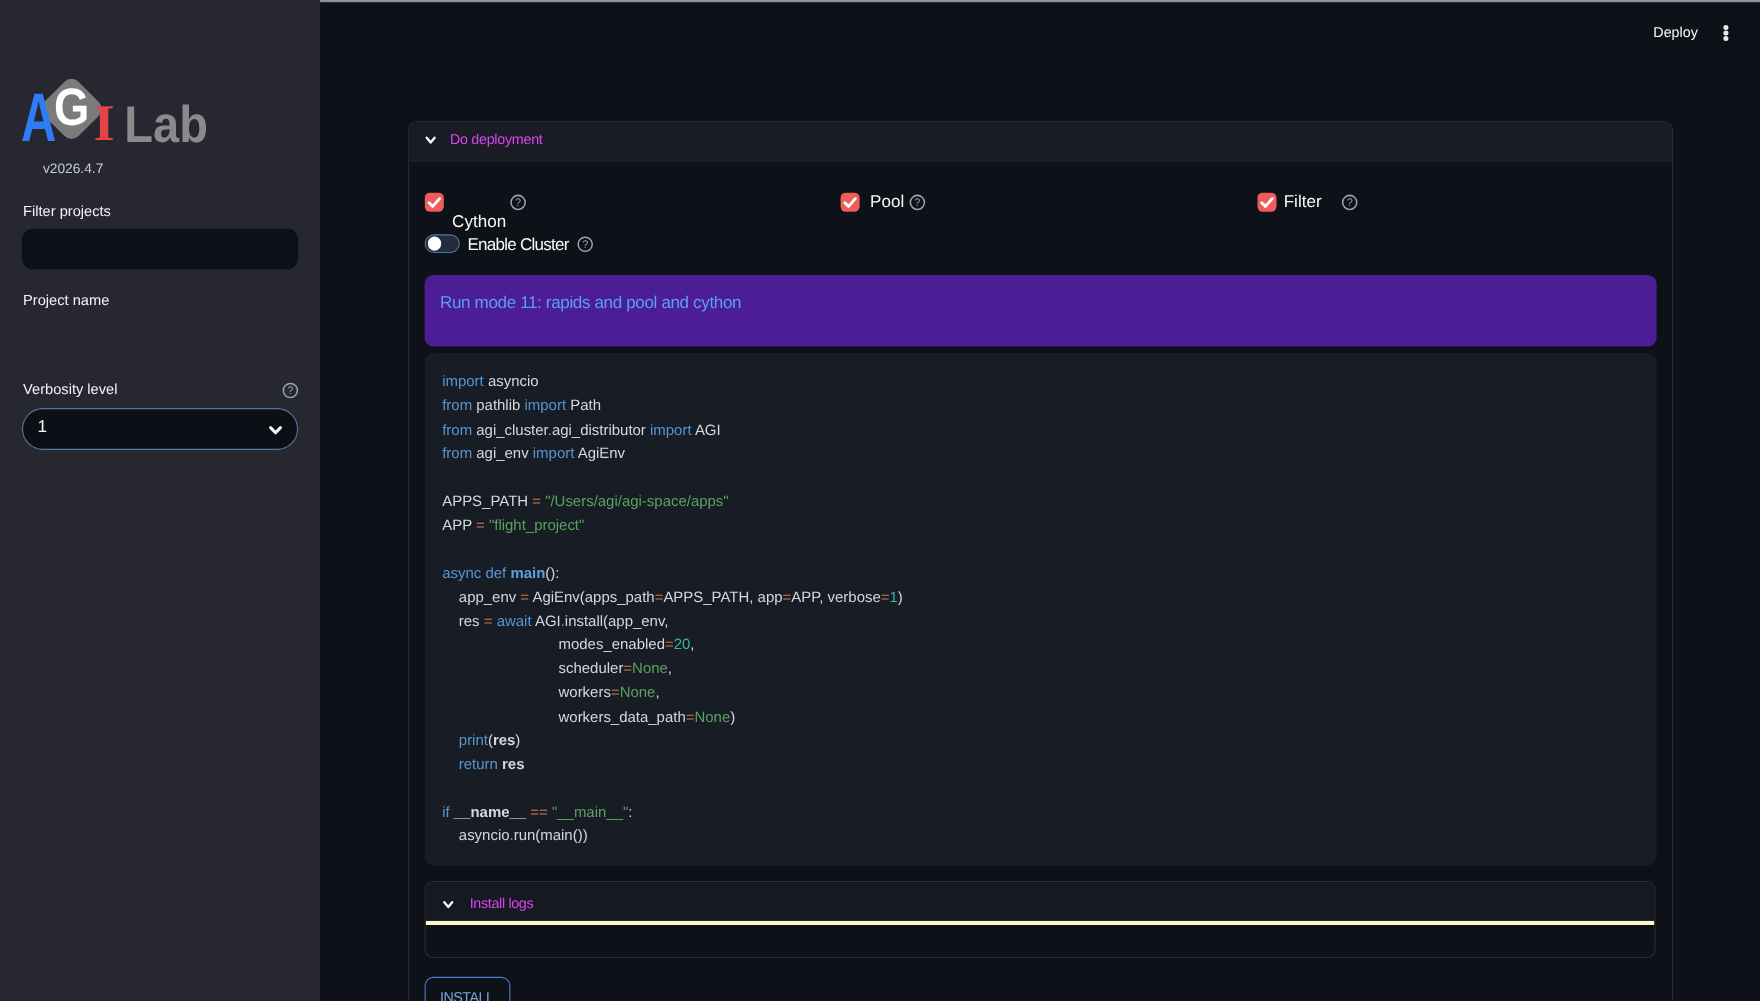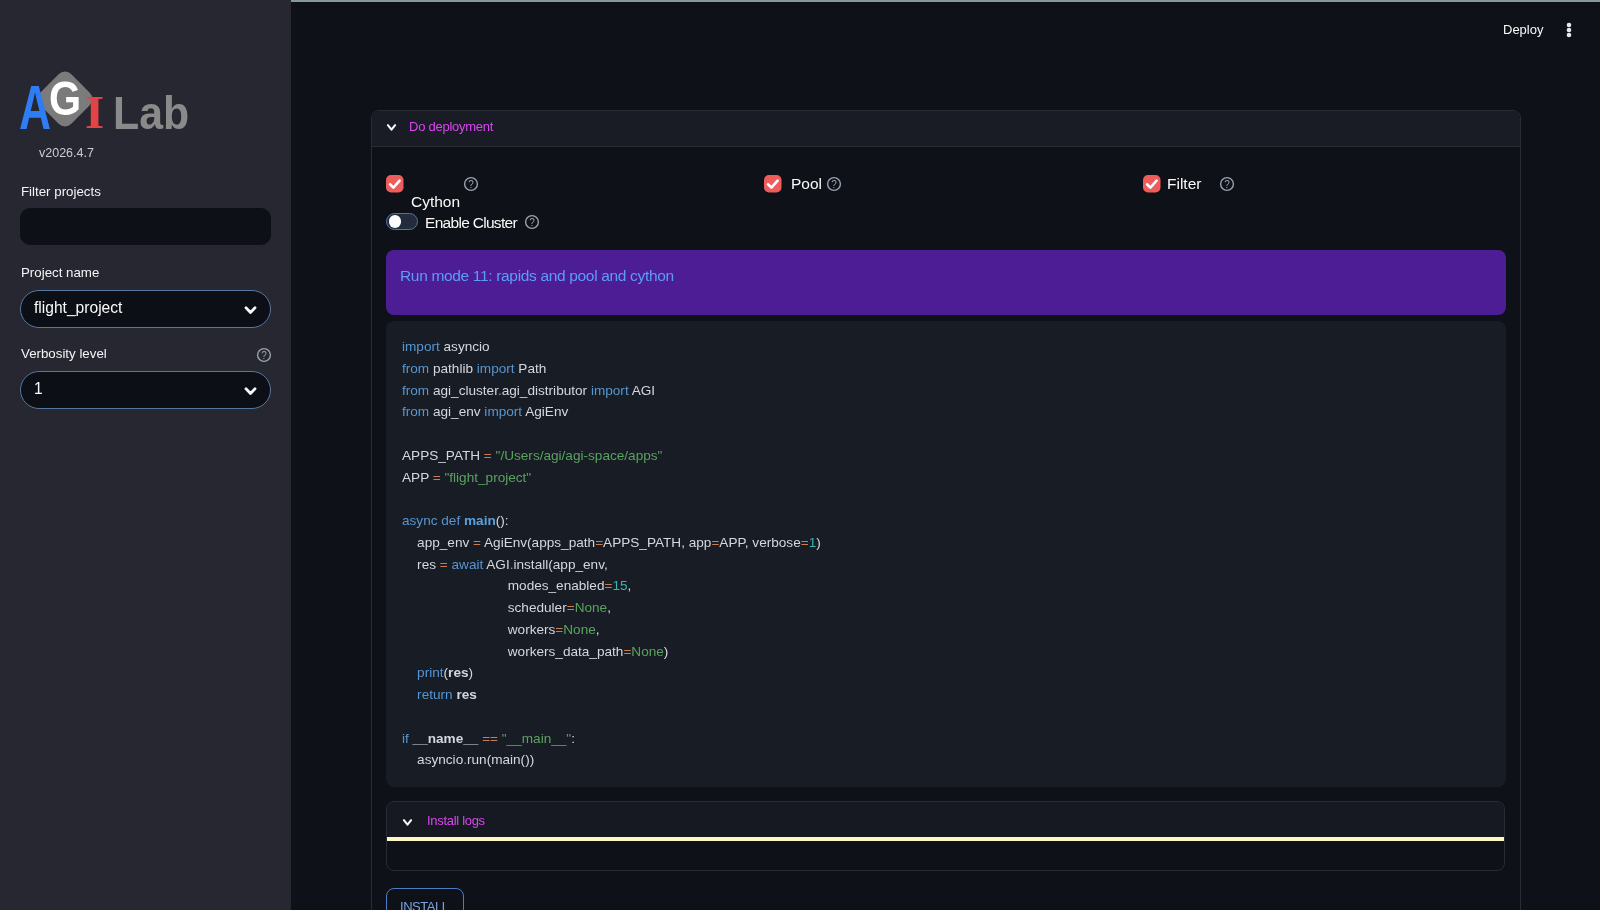--- a/index.html
+++ b/index.html
@@ -60,26 +60,20 @@
   <div class="abs" style="left:19px; top:76px; font-size:62.5px; font-weight:bold; color:#2f7df6; line-height:1; transform:scaleX(0.71); transform-origin:0 0;">A</div>
   <div class="abs" style="left:49px; top:75.3px; font-size:48px; font-weight:bold; color:#fff; line-height:1; transform:scaleX(0.86); transform-origin:0 0;">G</div>
   <div class="abs" style="left:85.4px; top:88.9px; font-size:47px; font-weight:bold; color:#e24446; line-height:1; font-family:'Liberation Serif',serif; transform:scaleX(1.05); transform-origin:0 0;">I</div>
   <div class="abs" style="left:112.5px; top:88.9px; font-size:47px; font-weight:bold; color:#8a8a8a; line-height:1; transform:scaleX(0.91); transform-origin:0 0;">Lab</div>
   <div class="abs" style="left:20px; top:146px; font-size:12.5px; color:#c9cdd3;margin-left:19px;">v2026.4.7</div>
 
   <div class="sblabel" style="top:184px;">Filter projects</div>
   <div class="sbinput" style="top:208px; height:37px;"></div>
 
   <div class="sblabel" style="top:265px;">Project name</div>
-  <div class="sbselect" style="top:290px;">
-    <span class="selecttext">flight_project</span>
-    <svg class="chev" style="right:13px; top:14.5px;" width="13" height="9" viewBox="0 0 13 9">
-        <path d="M2 1.8 L6.5 6.4 L11 1.8" fill="none" stroke="#f6f7f8" stroke-width="2.8" stroke-linecap="round" stroke-linejoin="round"></path>
-      </svg>
-  </div>
 
   <div class="sblabel" style="top:346px;">Verbosity level</div>
   <svg class="abs" style="left:255px; top:346px;" width="18" height="18" viewBox="0 0 18 18">
       <circle cx="9" cy="9" r="6.4" fill="none" stroke="#9aa3ae" stroke-width="1.4"></circle>
       <text x="9" y="12.6" text-anchor="middle" font-size="10" fill="#9aa3ae" font-family="Liberation Sans">?</text>
     </svg>
   <div class="sbselect" style="top:371px;">
     <span class="selecttext">1</span>
     <svg class="chev" style="right:13px; top:14.5px;" width="13" height="9" viewBox="0 0 13 9">
         <path d="M2 1.8 L6.5 6.4 L11 1.8" fill="none" stroke="#f6f7f8" stroke-width="2.8" stroke-linecap="round" stroke-linejoin="round"></path>
@@ -151,21 +145,21 @@
 <span class="k">from</span> pathlib <span class="k">import</span> Path
 <span class="k">from</span> agi_cluster<span class="d">.</span>agi_distributor <span class="k">import</span> AGI
 <span class="k">from</span> agi_env <span class="k">import</span> AgiEnv
 
 APPS_PATH <span class="o">=</span> <span class="s">"/Users/agi/agi-space/apps"</span>
 APP <span class="o">=</span> <span class="s">"flight_project"</span>
 
 <span class="k">async</span> <span class="k">def</span> <span class="kb">main</span>():
     app_env <span class="o">=</span> AgiEnv(apps_path<span class="o">=</span>APPS_PATH, app<span class="o">=</span>APP, verbose<span class="o">=</span><span class="n">1</span>)
     res <span class="o">=</span> <span class="k">await</span> AGI<span class="d">.</span>install(app_env,
-                            modes_enabled<span class="o">=</span><span class="n">15</span>,
+                            modes_enabled<span class="o">=</span><span class="n">20</span>,
                             scheduler<span class="o">=</span><span class="s">None</span>,
                             workers<span class="o">=</span><span class="s">None</span>,
                             workers_data_path<span class="o">=</span><span class="s">None</span>)
     <span class="k">print</span>(<span class="b">res</span>)
     <span class="k">return</span> <span class="b">res</span>
 
 <span class="k">if</span> <span class="b">__name__</span> <span class="o">==</span> <span class="s">"__main__"</span>:
     asyncio<span class="d">.</span>run(main())</div>
 
 <div id="exp2">

